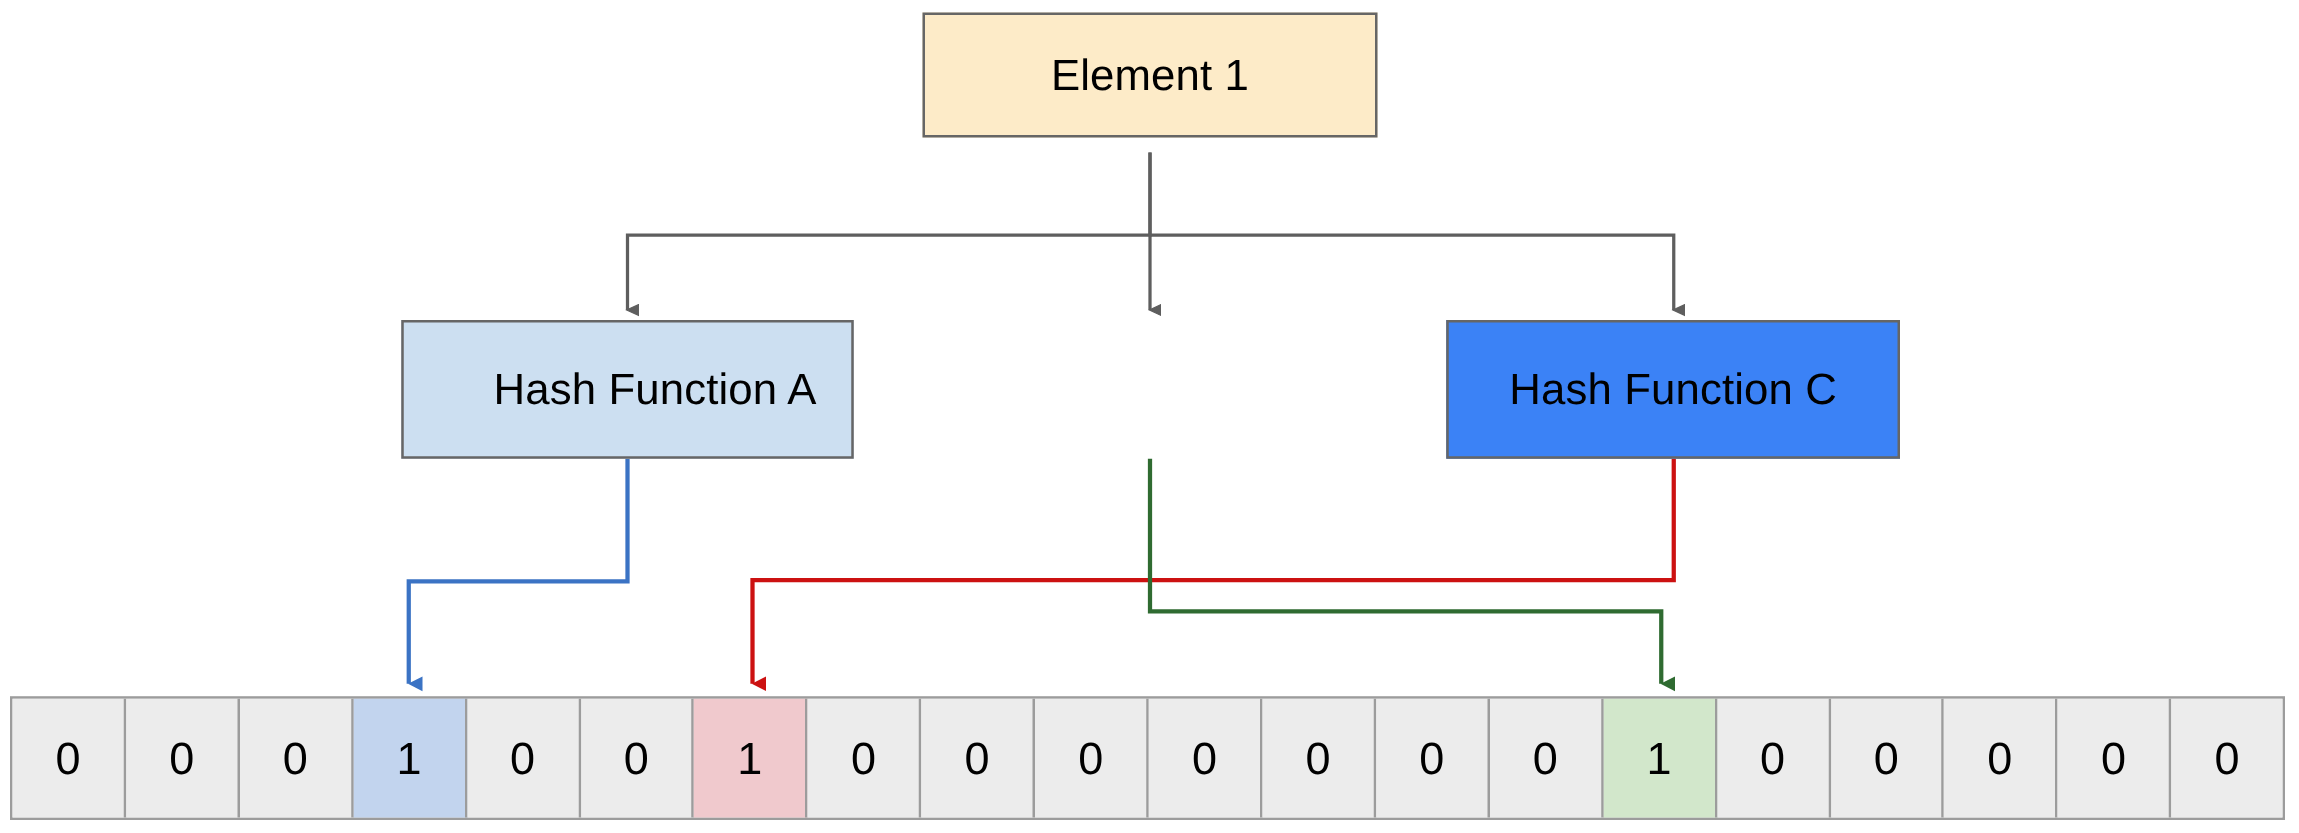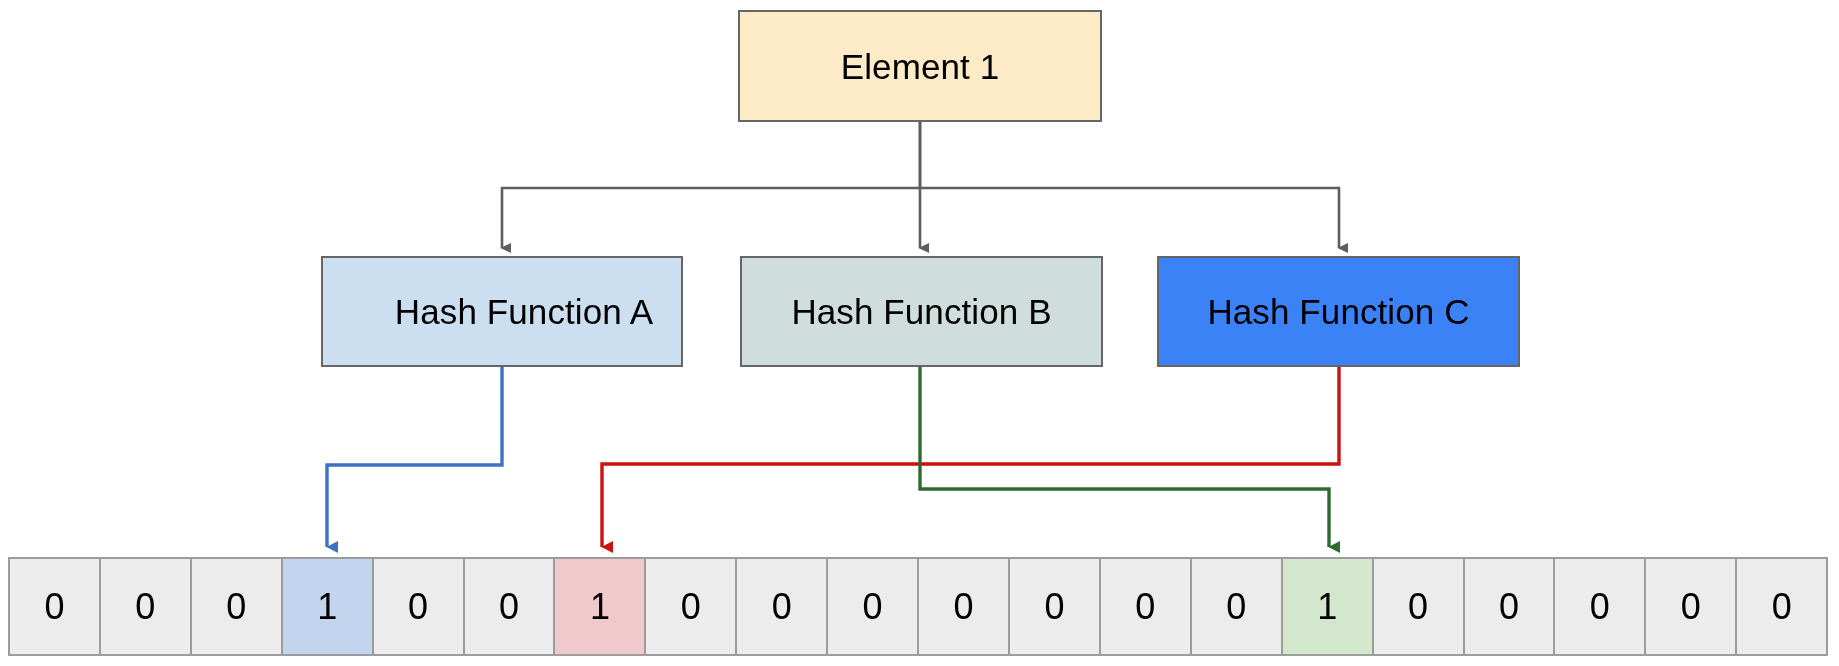--- a/index.html
+++ b/index.html
@@ -28,21 +28,21 @@
     color: #000000;
     font-size: 35px;
     line-height: 1;
     letter-spacing: 0.1px;
     white-space: nowrap;
   }
   #element-node {
     left: 738px;
     top: 10px;
     width: 364px;
-    height: 112px;
+    height: 100px;
   }
   #hash-a-node {
     left: 321px;
     top: 256px;
     width: 362px;
     height: 111px;
   }
   #hash-b-node {
     left: 740px;
     top: 256px;
@@ -120,23 +120,20 @@
   </svg>
 
   <div class="node" id="element-node" style="background:#fdebc8;">
     <span>Element 1</span>
   </div>
 
   <div class="node" id="hash-a-node" style="background:#ccdff1;padding-left:44px;">
     <span>Hash Function A</span>
   </div>
 
-  <div class="node" id="hash-b-node" style="background:#cfdedc;">
-    <span>Hash Function B</span>
-  </div>
 
   <div class="node" id="hash-c-node" style="background:#3b82f6;">
     <span>Hash Function C</span>
   </div>
 
   <div id="bit-array">
       <div class="bit-cell" style="background: rgb(236, 236, 236);">0</div>
       <div class="bit-cell" style="background: rgb(236, 236, 236);">0</div>
       <div class="bit-cell" style="background: rgb(236, 236, 236);">0</div>
       <div class="bit-cell" style="background: rgb(194, 212, 238);">1</div>

